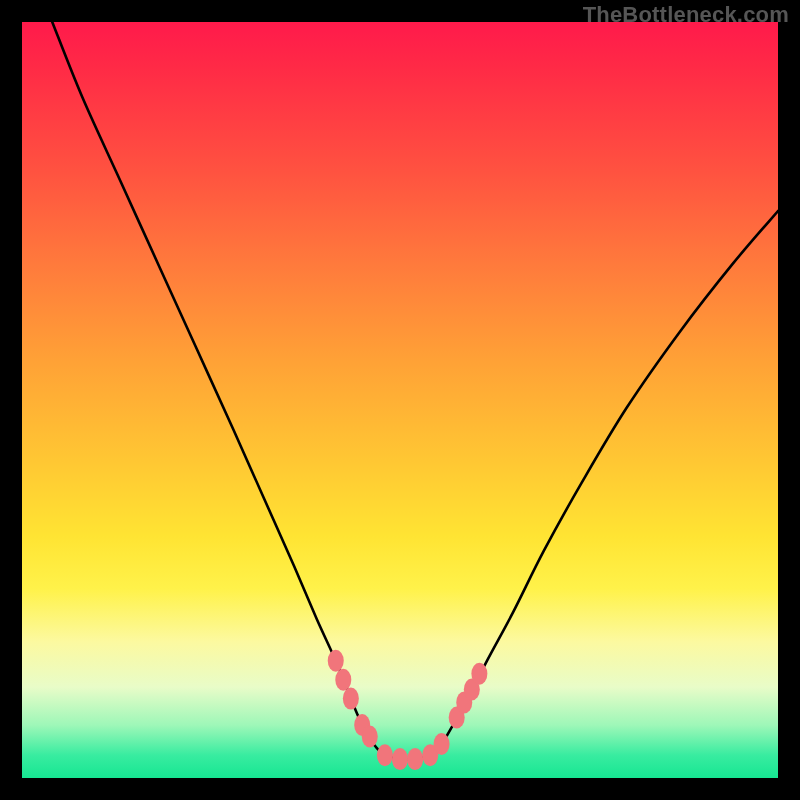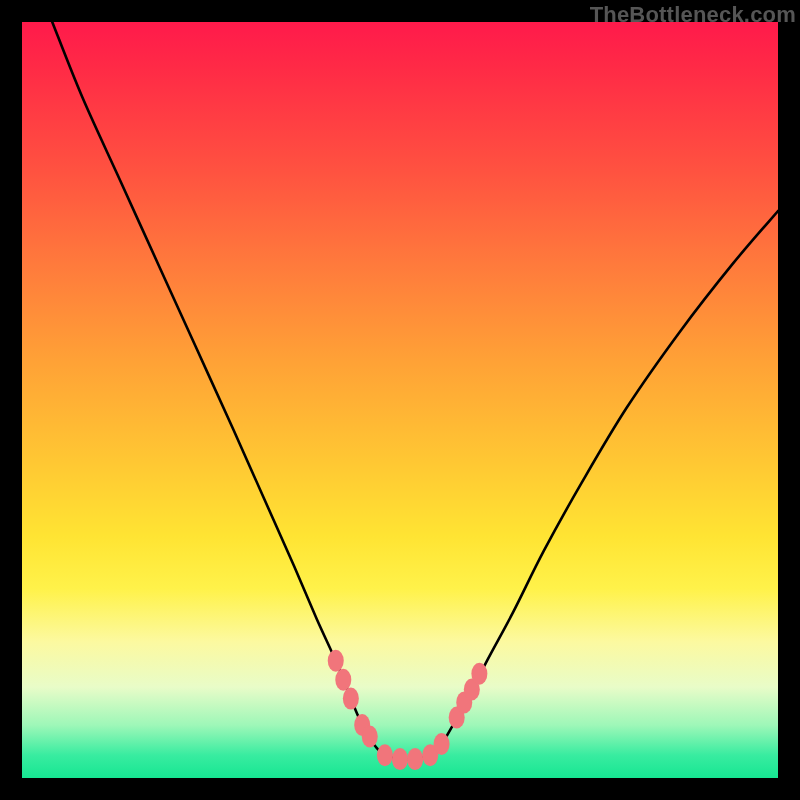--- a/index.html
+++ b/index.html
@@ -30,21 +30,21 @@
       #e8fcc8 88%,
       #9ef7b8 93%,
       #38eca0 97%,
       #16e692 100%
     );
     border: 0 solid transparent;
   }
   .watermark {
     position: absolute;
     top: 2px;
-    right: 4px;
+    right: 11px;
     color: #565656;
     font-size: 22px;
     font-weight: 600;
     letter-spacing: 0.2px;
     z-index: 5;
   }
   svg.curve {
     position: absolute;
     left: 22px;
     top: 22px;

